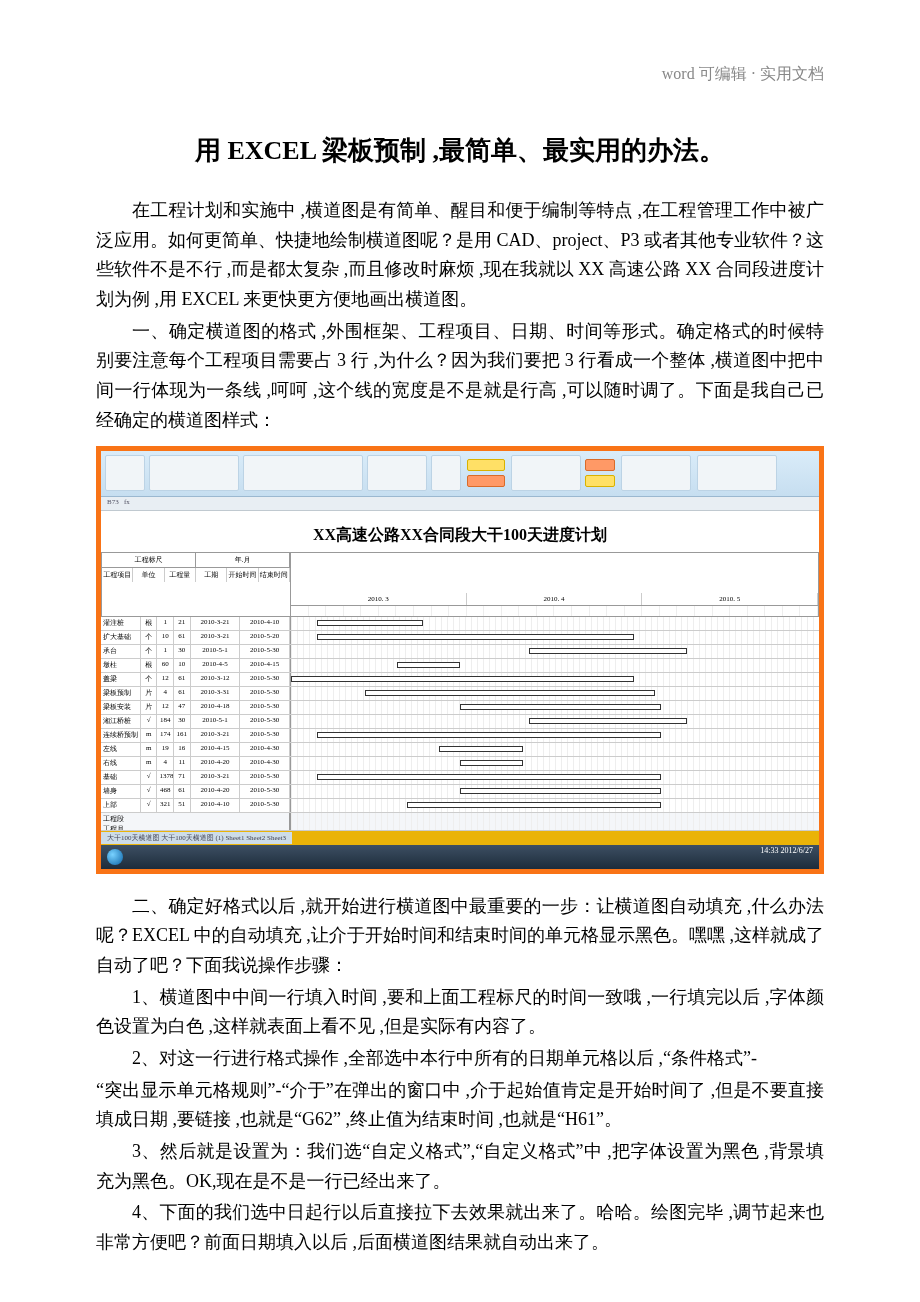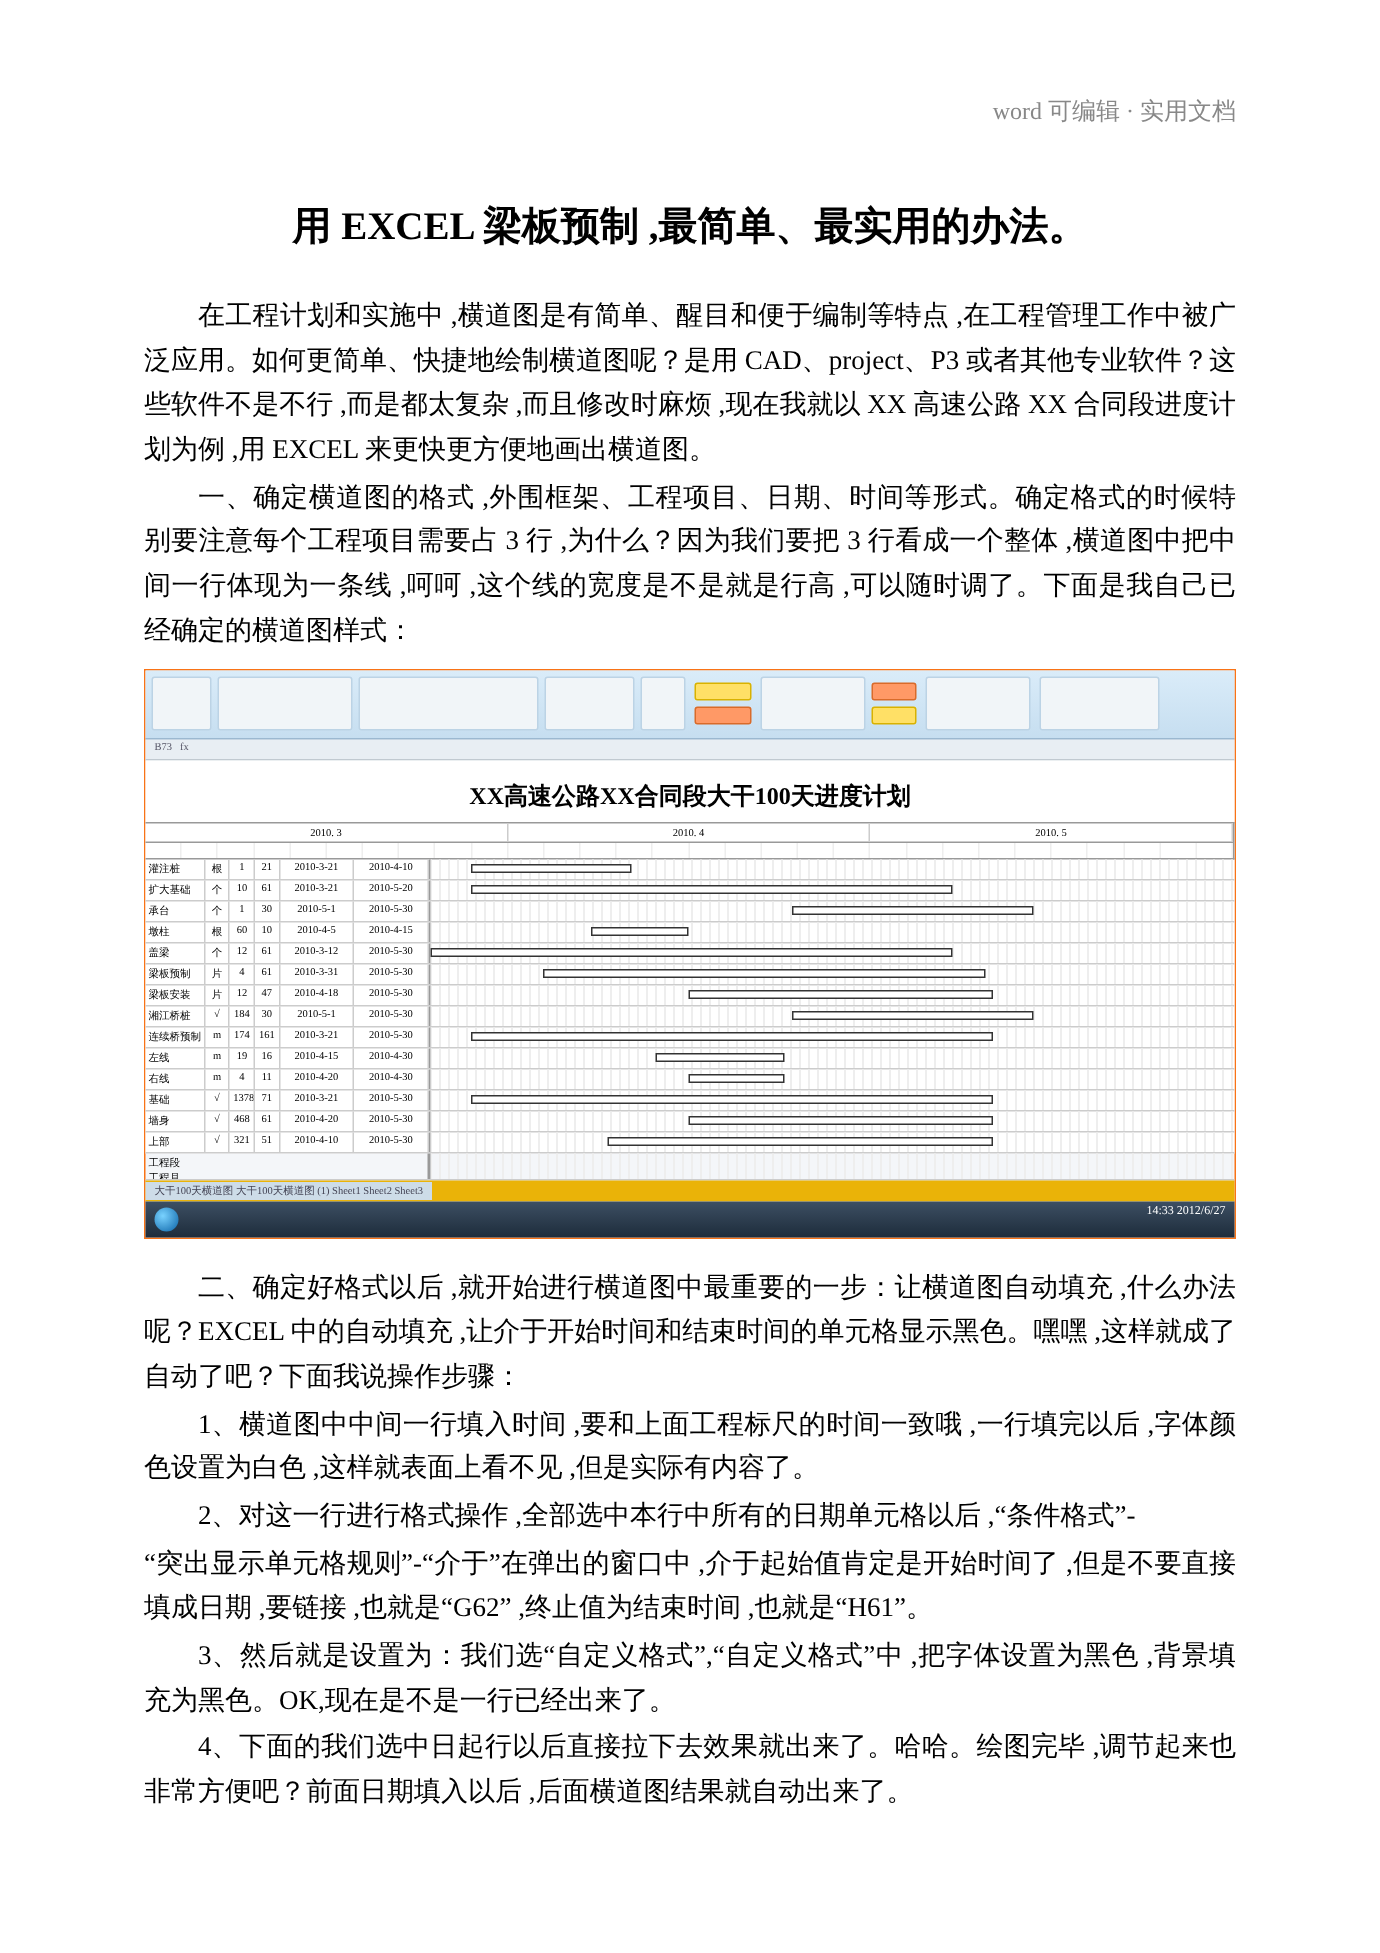--- a/index.html
+++ b/index.html
@@ -33,21 +33,21 @@
   }
   .para-noindent {
     font-size: 18px;
     line-height: 1.65;
     text-align: justify;
     margin-bottom: 2px;
   }
   .screenshot {
     width: 100%;
     margin: 10px 0 18px 0;
-    border: 1px solid #f97316;
+    border: 5px solid #f97316;
     background: #f4f6f9;
   }
   
   .ribbon {
     height: 46px;
     background: linear-gradient(#daecf9, #c6def0);
     border-bottom: 1px solid #9bb8d0;
     position: relative;
   }
   .ribbon .blob {
@@ -102,20 +102,21 @@
     padding: 2px 0;
   }
   .planheader .right {
     flex: 1;
     border: 1px solid #999;
     border-left: none;
   }
   .monthsrow {
     display: flex;
     border-bottom: 1px solid #999;
+    margin-top: 40px;
   }
   .monthsrow div {
     flex: 1;
     border-right: 1px solid #ccc;
     padding: 2px 0;
   }
   .daysgrid {
     display: flex;
     height: 10px;
   }
@@ -209,20 +210,34 @@
       <div class="blob g" style="left:410px; top:4px; width:70px; height:36px;"></div>
       <div class="blob o" style="left:484px; top:8px; width:30px; height:12px;"></div>
       <div class="blob y" style="left:484px; top:24px; width:30px; height:12px;"></div>
       <div class="blob g" style="left:520px; top:4px; width:70px; height:36px;"></div>
       <div class="blob g" style="left:596px; top:4px; width:80px; height:36px;"></div>
     </div>
     <div class="namebox">B73&nbsp;&nbsp;&nbsp;fx</div>
     <div class="plantitle">XX高速公路XX合同段大干100天进度计划</div>
 
     <div class="planheader">
+      <div class="left">
+        <div class="topline">
+          <div>工程标尺</div>
+          <div>年.月</div>
+        </div>
+        <div class="secondline">
+          <div>工程项目</div>
+          <div>单位</div>
+          <div>工程量</div>
+          <div>工期</div>
+          <div>开始时间</div>
+          <div>结束时间</div>
+        </div>
+      </div>
       <div class="right">
         <div class="monthsrow">
           <div>2010. 3</div>
           <div>2010. 4</div>
           <div>2010. 5</div>
         </div>
         <div class="daysgrid">
           <div></div>
             <div></div>
             <div></div>

